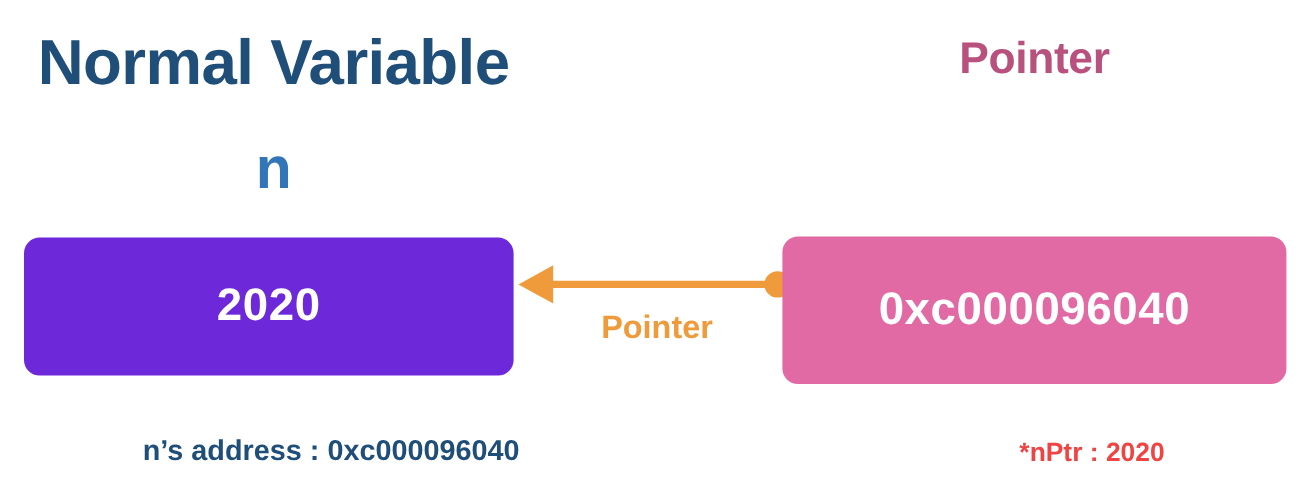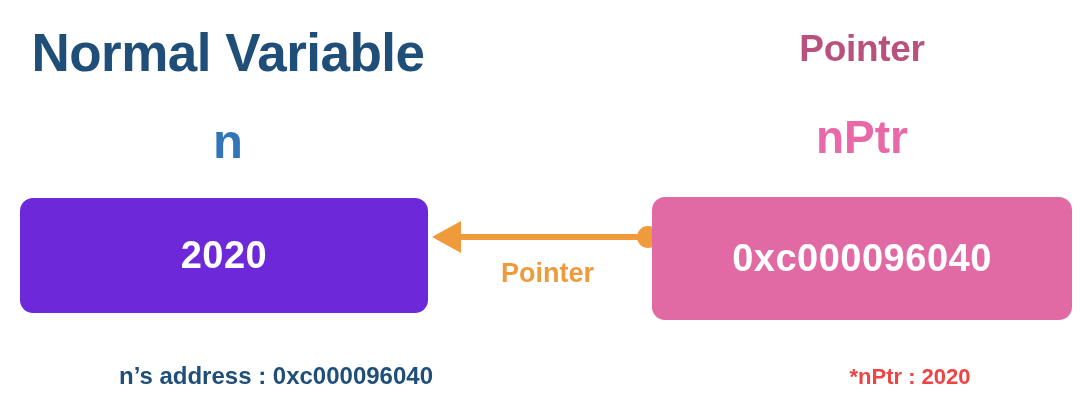--- a/index.html
+++ b/index.html
@@ -161,19 +161,18 @@
       <polygon points="7,22 36,6 36,38" fill="#EF9B3C"></polygon>
 
       <circle cx="223" cy="22" r="11" fill="#EF9B3C"></circle>
     </svg>
   </div>
 
   <div id="arrow-label">Pointer</div>
 
   <div class="col-title" id="title-pointer">Pointer</div>
 
-  <div class="col-varname" id="varname-nptr">nPtr</div>
 
   <div class="value-box" id="box-pointer">0xc000096040</div>
 
   <div class="footnote" id="note-deref">*nPtr : 2020</div>
 
 </div>
 
 </body></html>

